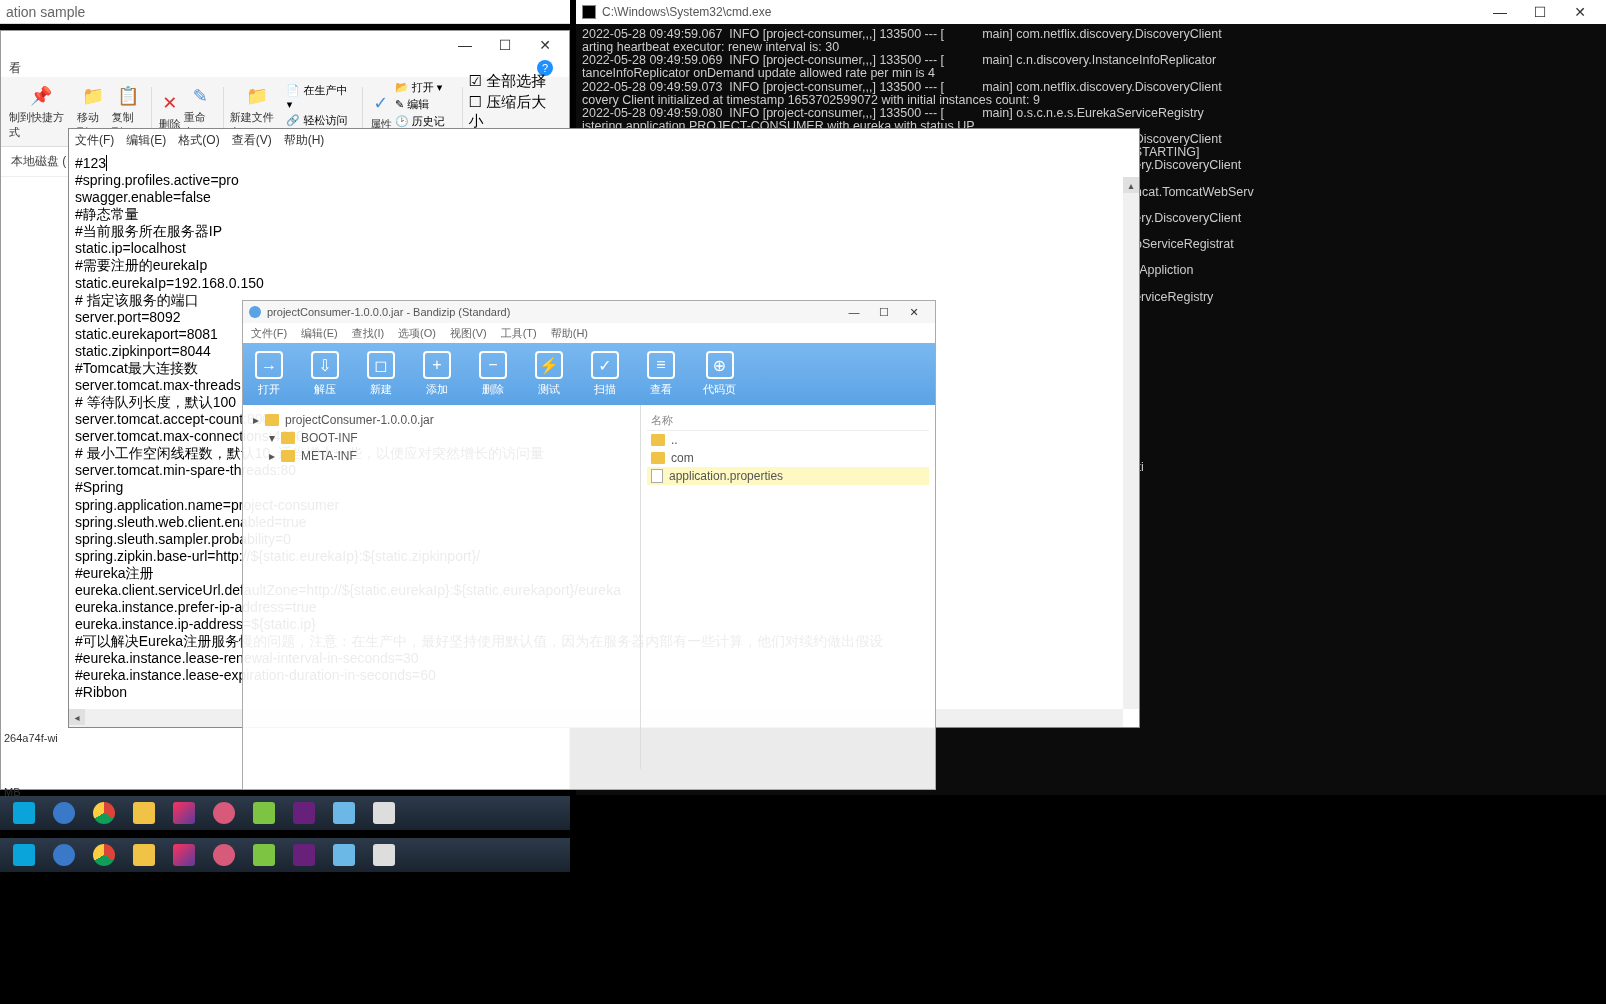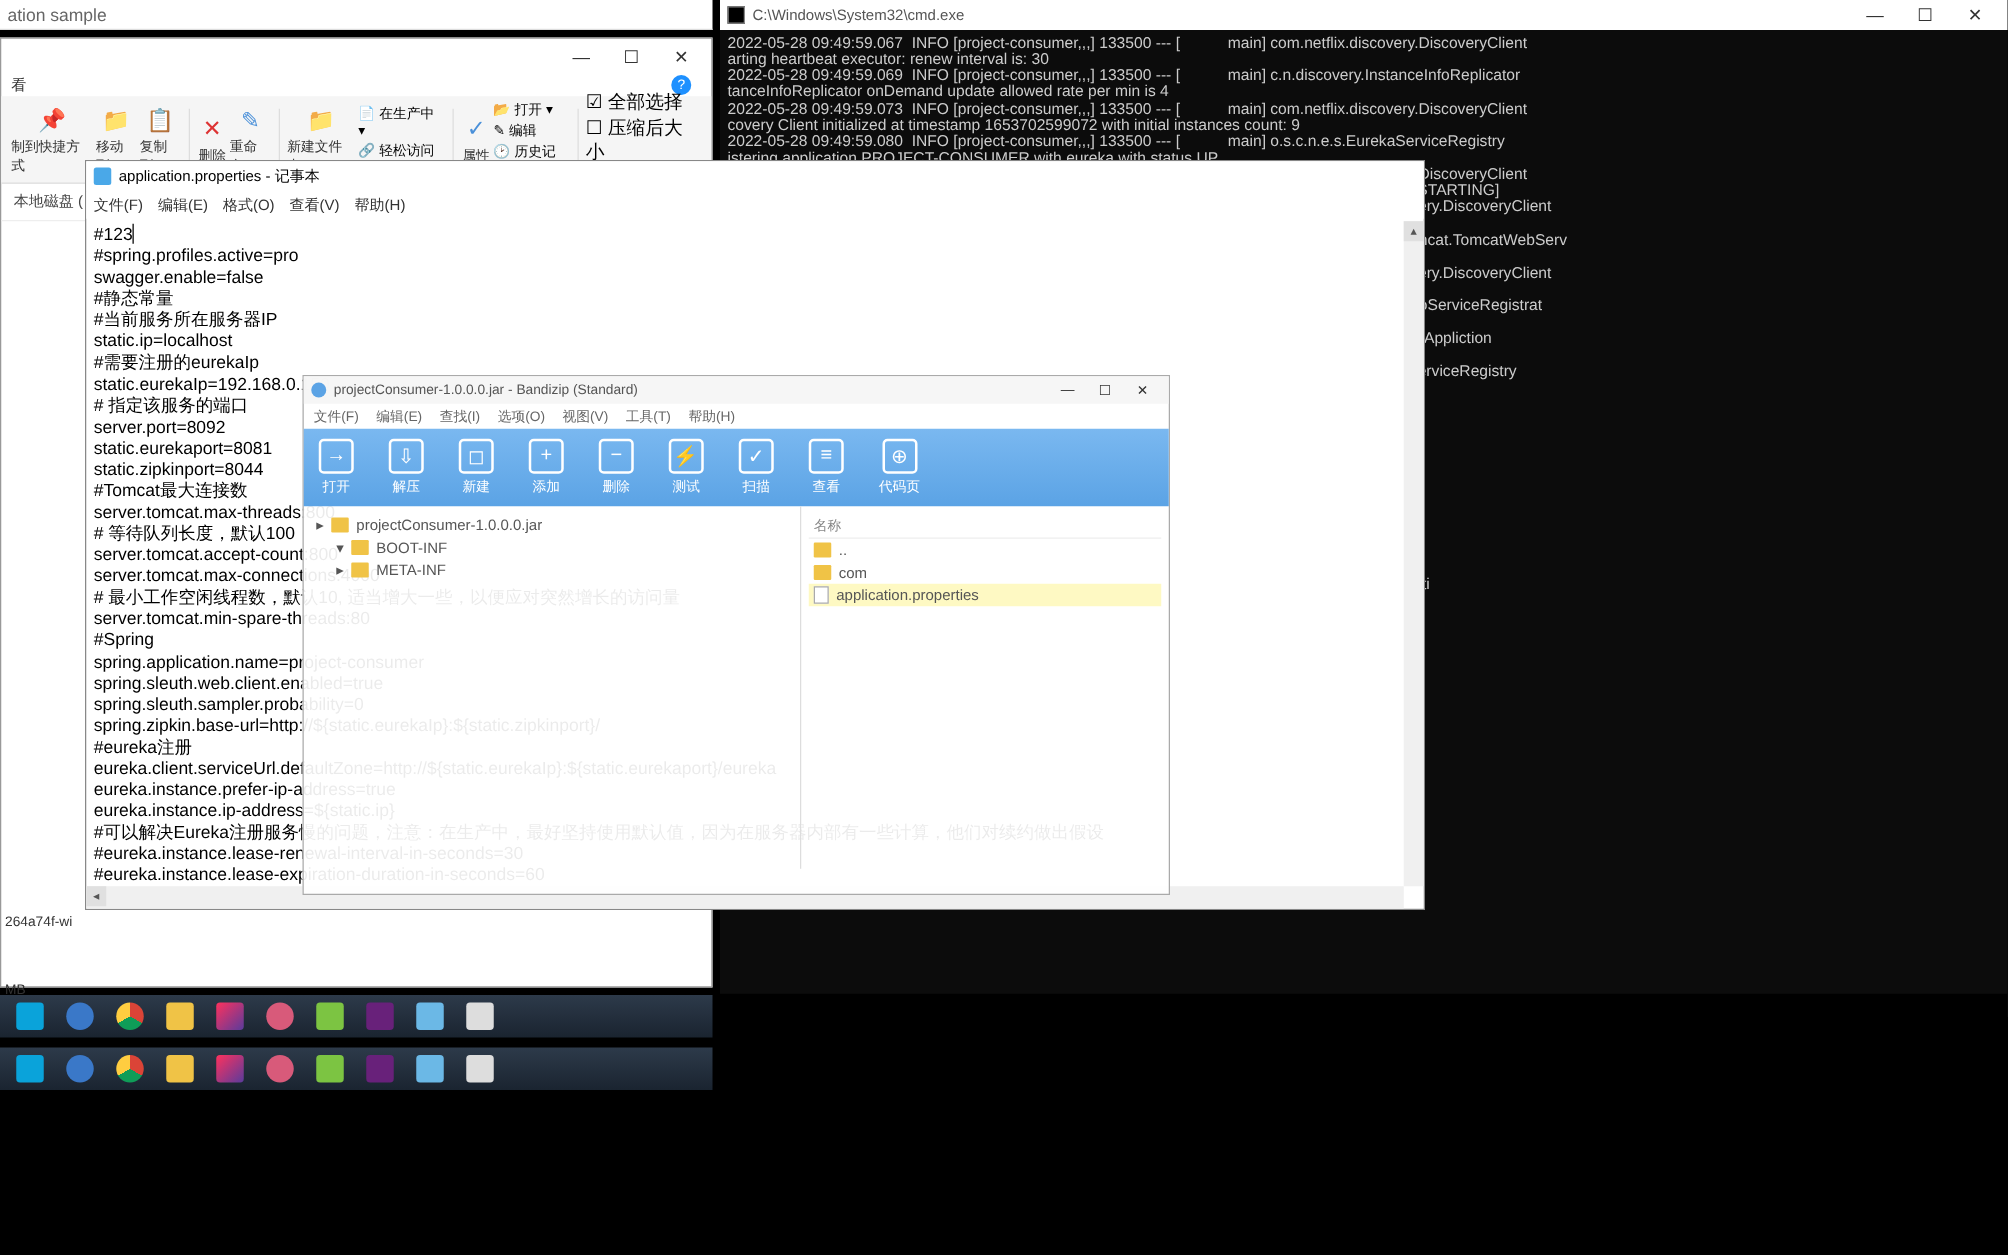--- a/index.html
+++ b/index.html
@@ -24,21 +24,21 @@
 .notepad-icon { width: 14px; height: 14px; background: #4aa8e8; border-radius: 2px; }
 .notepad-menubar { height: 22px; background: #fff; display: flex; align-items: center; padding: 0 6px; gap: 12px; font-size: 12px; color: #333; }
 .notepad-menu-item { cursor: default; }
 .notepad-content { padding: 4px 6px; font-family: Consolas, monospace; font-size: 14px; line-height: 1.22; color: #000; white-space: pre; overflow: hidden; }
 .notepad-content .caret { border-right: 1px solid #000; }
 .notepad-scrollbar-v { position: absolute; right: 0; top: 48px; bottom: 18px; width: 16px; background: #f0f0f0; }
 .notepad-scrollbar-h { position: absolute; left: 0; right: 16px; bottom: 0; height: 18px; background: #f0f0f0; }
 .scroll-arrow { width: 16px; height: 16px; background: #e0e0e0; display: flex; align-items: center; justify-content: center; font-size: 10px; color: #555; }
 
 
-.bandizip-window { position: absolute; top: 300px; left: 242px; width: 694px; height: 416px; background: rgba(255,255,255,0.92); border: 1px solid #aaa; }
+.bandizip-window { position: absolute; top: 300px; left: 242px; width: 694px; height: 490px; background: rgba(255,255,255,0.92); border: 1px solid #aaa; }
 .bandizip-titlebar { height: 22px; background: rgba(245,245,245,0.9); display: flex; align-items: center; padding: 0 6px; font-size: 11px; color: #555; gap: 6px; }
 .bandizip-menubar { height: 20px; display: flex; align-items: center; padding: 0 8px; gap: 14px; font-size: 11px; color: #666; }
 .bandizip-toolbar { height: 62px; background: linear-gradient(180deg, #7ab8f0 0%, #5ba3e5 100%); display: flex; align-items: center; padding: 0 12px; gap: 28px; }
 .bz-tool-btn { display: flex; flex-direction: column; align-items: center; color: #fff; font-size: 11px; gap: 3px; }
 .bz-tool-icon { width: 28px; height: 28px; border: 2px solid #fff; border-radius: 4px; display: flex; align-items: center; justify-content: center; font-size: 16px; }
 .bandizip-body { display: flex; height: calc(100% - 124px); }
 .bz-tree { width: 398px; border-right: 1px solid #ddd; padding: 6px; font-size: 12px; color: #555; }
 .bz-tree-item { padding: 2px 4px; display: flex; align-items: center; gap: 6px; }
 .bz-folder-icon { width: 14px; height: 12px; background: #f0c346; border-radius: 1px; }
 .bz-list { flex: 1; padding: 6px; font-size: 12px; color: #555; }
@@ -146,24 +146,20 @@
   </div>
   <div style="padding:6px 10px;font-size:12px;color:#444;border-bottom:1px solid #eee">
     <span>本地磁盘 (</span>
   </div>
 </div>
 
 <div class="filler-text"><span>264a74f-wi</span></div>
 <div class="filler-text2"><span>MB</span></div>
 
 <div class="notepad-window">
-  <div class="notepad-titlebar">
-    <div class="notepad-icon"></div>
-    <span>application.properties - 记事本</span>
-  </div>
   <div class="notepad-menubar">
     <span class="notepad-menu-item">文件(F)</span>
     <span class="notepad-menu-item">编辑(E)</span>
     <span class="notepad-menu-item">格式(O)</span>
     <span class="notepad-menu-item">查看(V)</span>
     <span class="notepad-menu-item">帮助(H)</span>
   </div>
   <div class="notepad-content" id="notepad-content"><div>#123<span class="caret"></span></div><div>#spring.profiles.active=pro</div><div>swagger.enable=false</div><div>#静态常量</div><div>#当前服务所在服务器IP</div><div>static.ip=localhost</div><div>#需要注册的eurekaIp</div><div>static.eurekaIp=192.168.0.150</div><div># 指定该服务的端口</div><div>server.port=8092</div><div>static.eurekaport=8081</div><div>static.zipkinport=8044</div><div>#Tomcat最大连接数</div><div>server.tomcat.max-threads:800</div><div># 等待队列长度，默认100</div><div>server.tomcat.accept-count:800</div><div>server.tomcat.max-connections:4000</div><div># 最小工作空闲线程数，默认10, 适当增大一些，以便应对突然增长的访问量</div><div>server.tomcat.min-spare-threads:80</div><div>#Spring</div><div>spring.application.name=project-consumer</div><div>spring.sleuth.web.client.enabled=true</div><div>spring.sleuth.sampler.probability=0</div><div>spring.zipkin.base-url=http://${static.eurekaIp}:${static.zipkinport}/</div><div>#eureka注册</div><div>eureka.client.serviceUrl.defaultZone=http://${static.eurekaIp}:${static.eurekaport}/eureka</div><div>eureka.instance.prefer-ip-address=true</div><div>eureka.instance.ip-address=${static.ip}</div><div>#可以解决Eureka注册服务慢的问题，注意：在生产中，最好坚持使用默认值，因为在服务器内部有一些计算，他们对续约做出假设</div><div>#eureka.instance.lease-renewal-interval-in-seconds=30</div><div>#eureka.instance.lease-expiration-duration-in-seconds=60</div><div>#Ribbon</div></div>
   <div class="notepad-scrollbar-v">
     <div class="scroll-arrow">▴</div>

